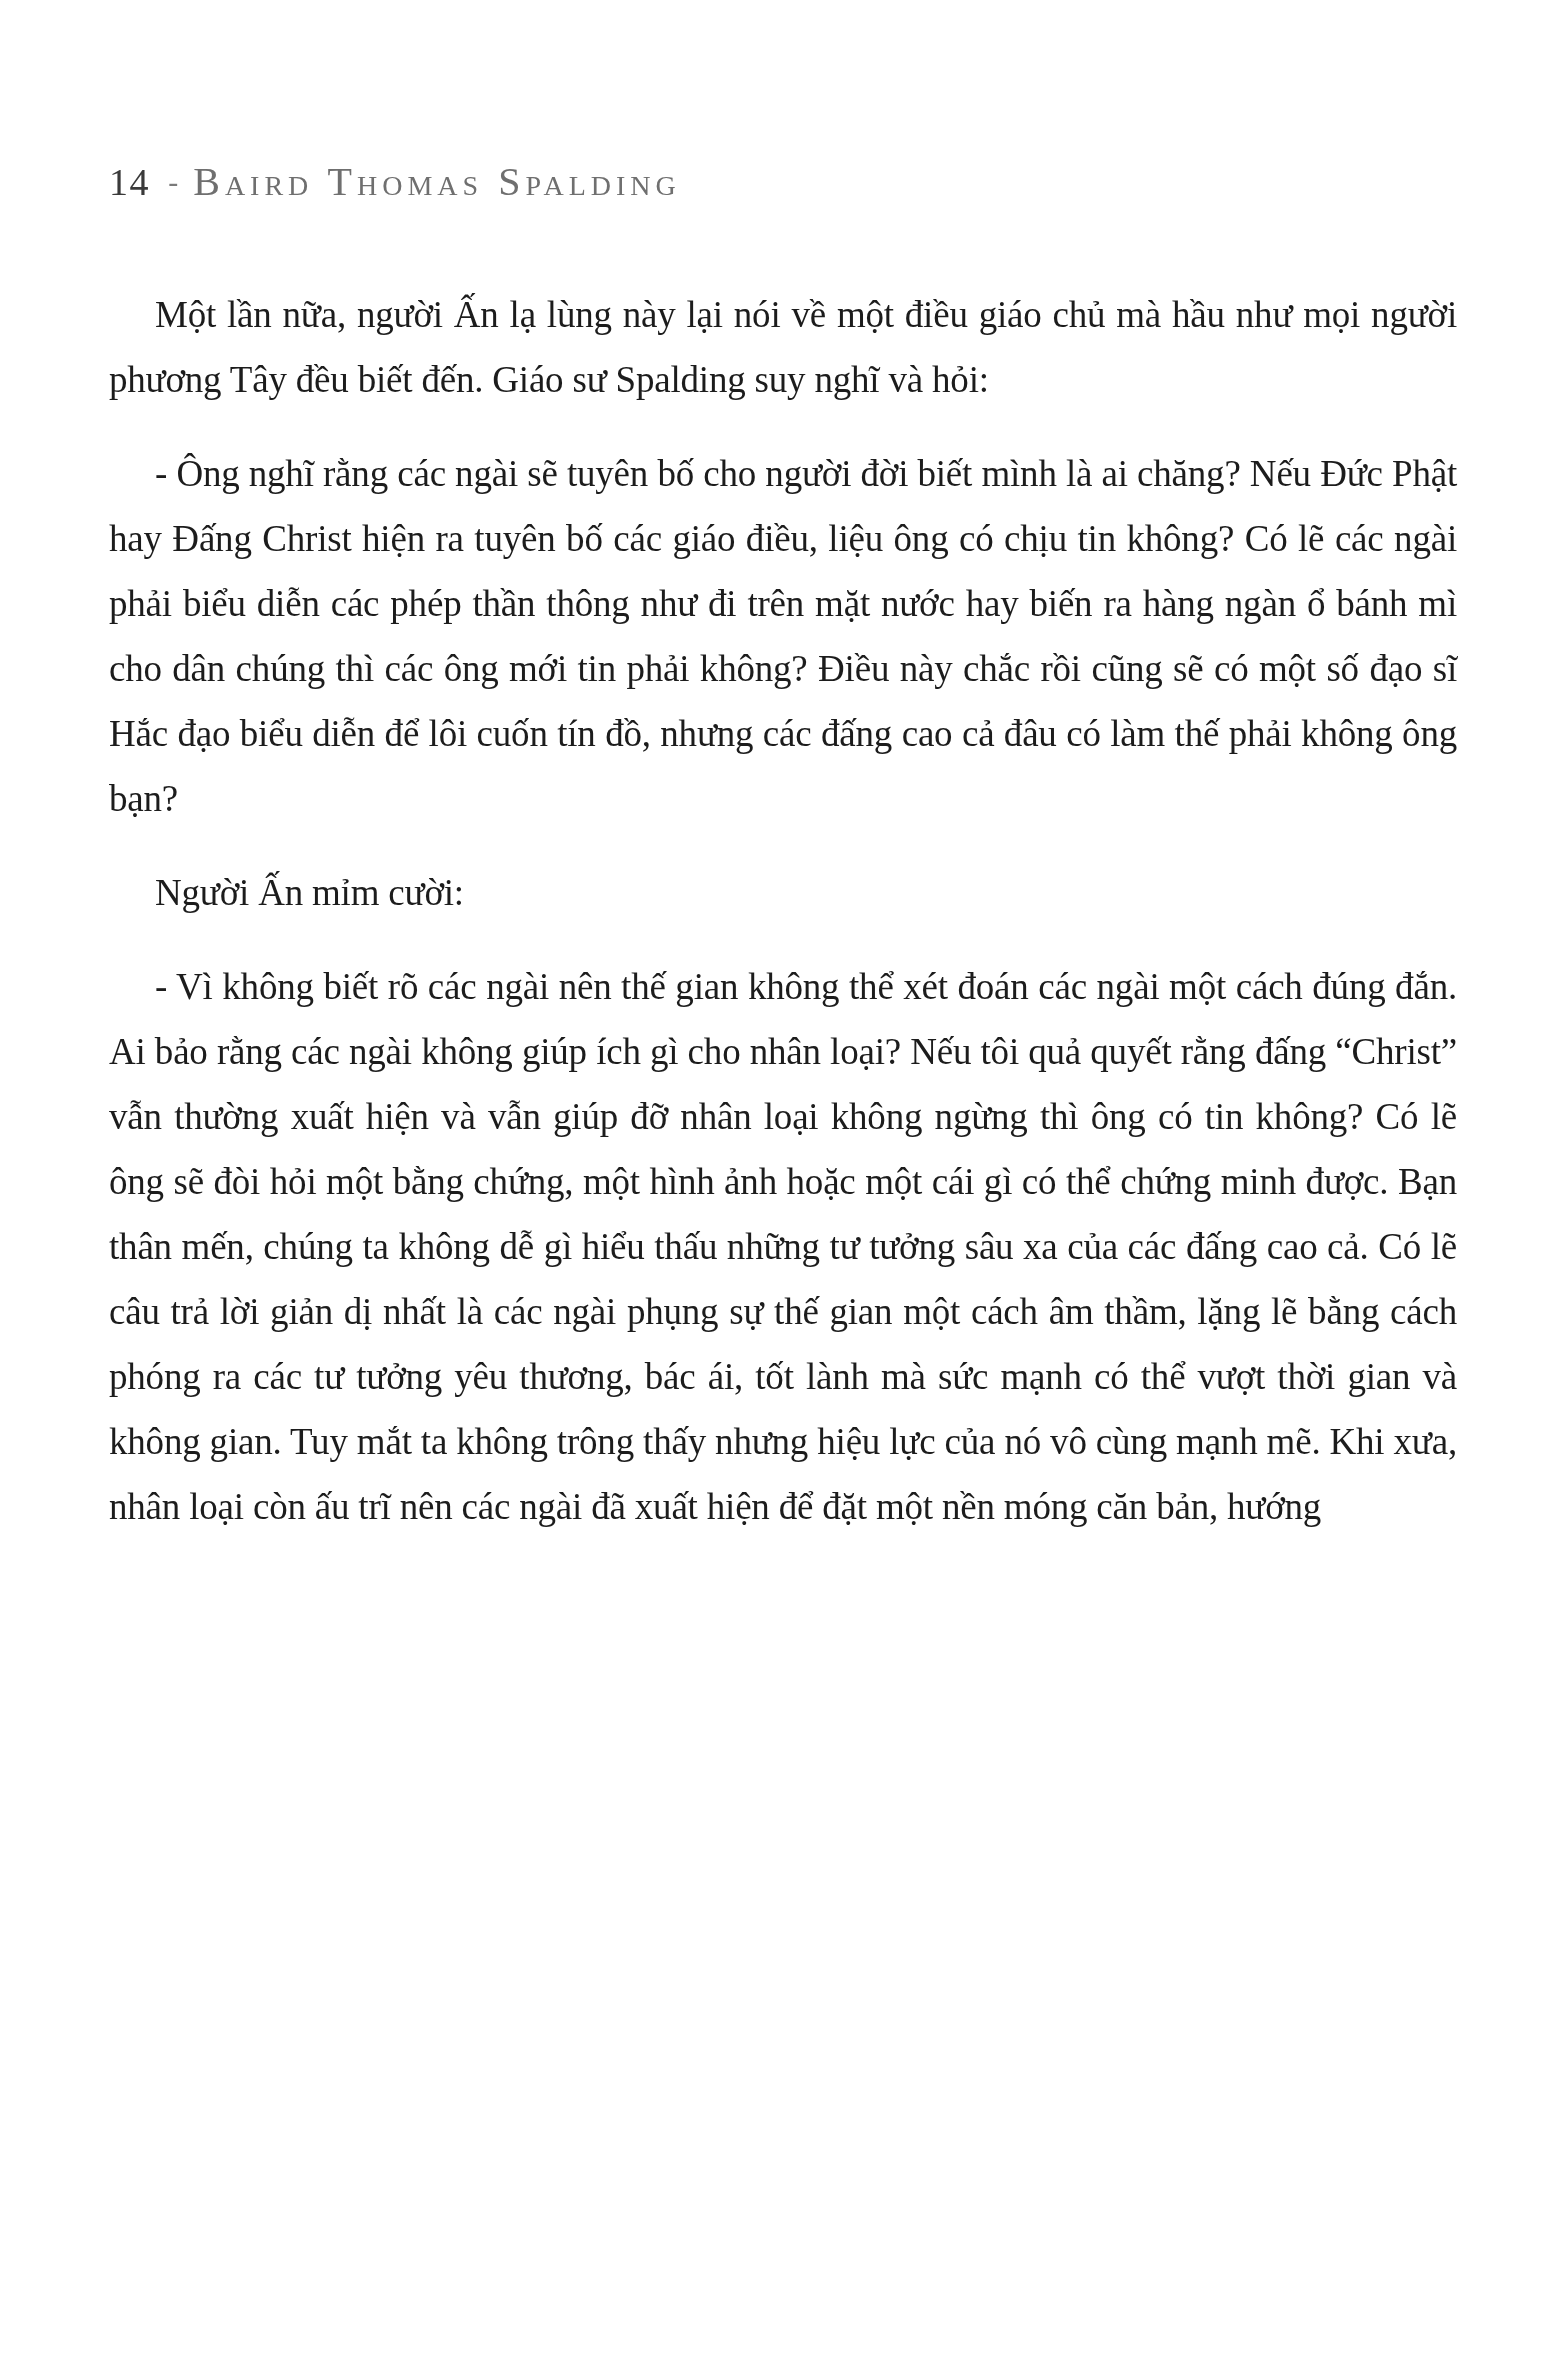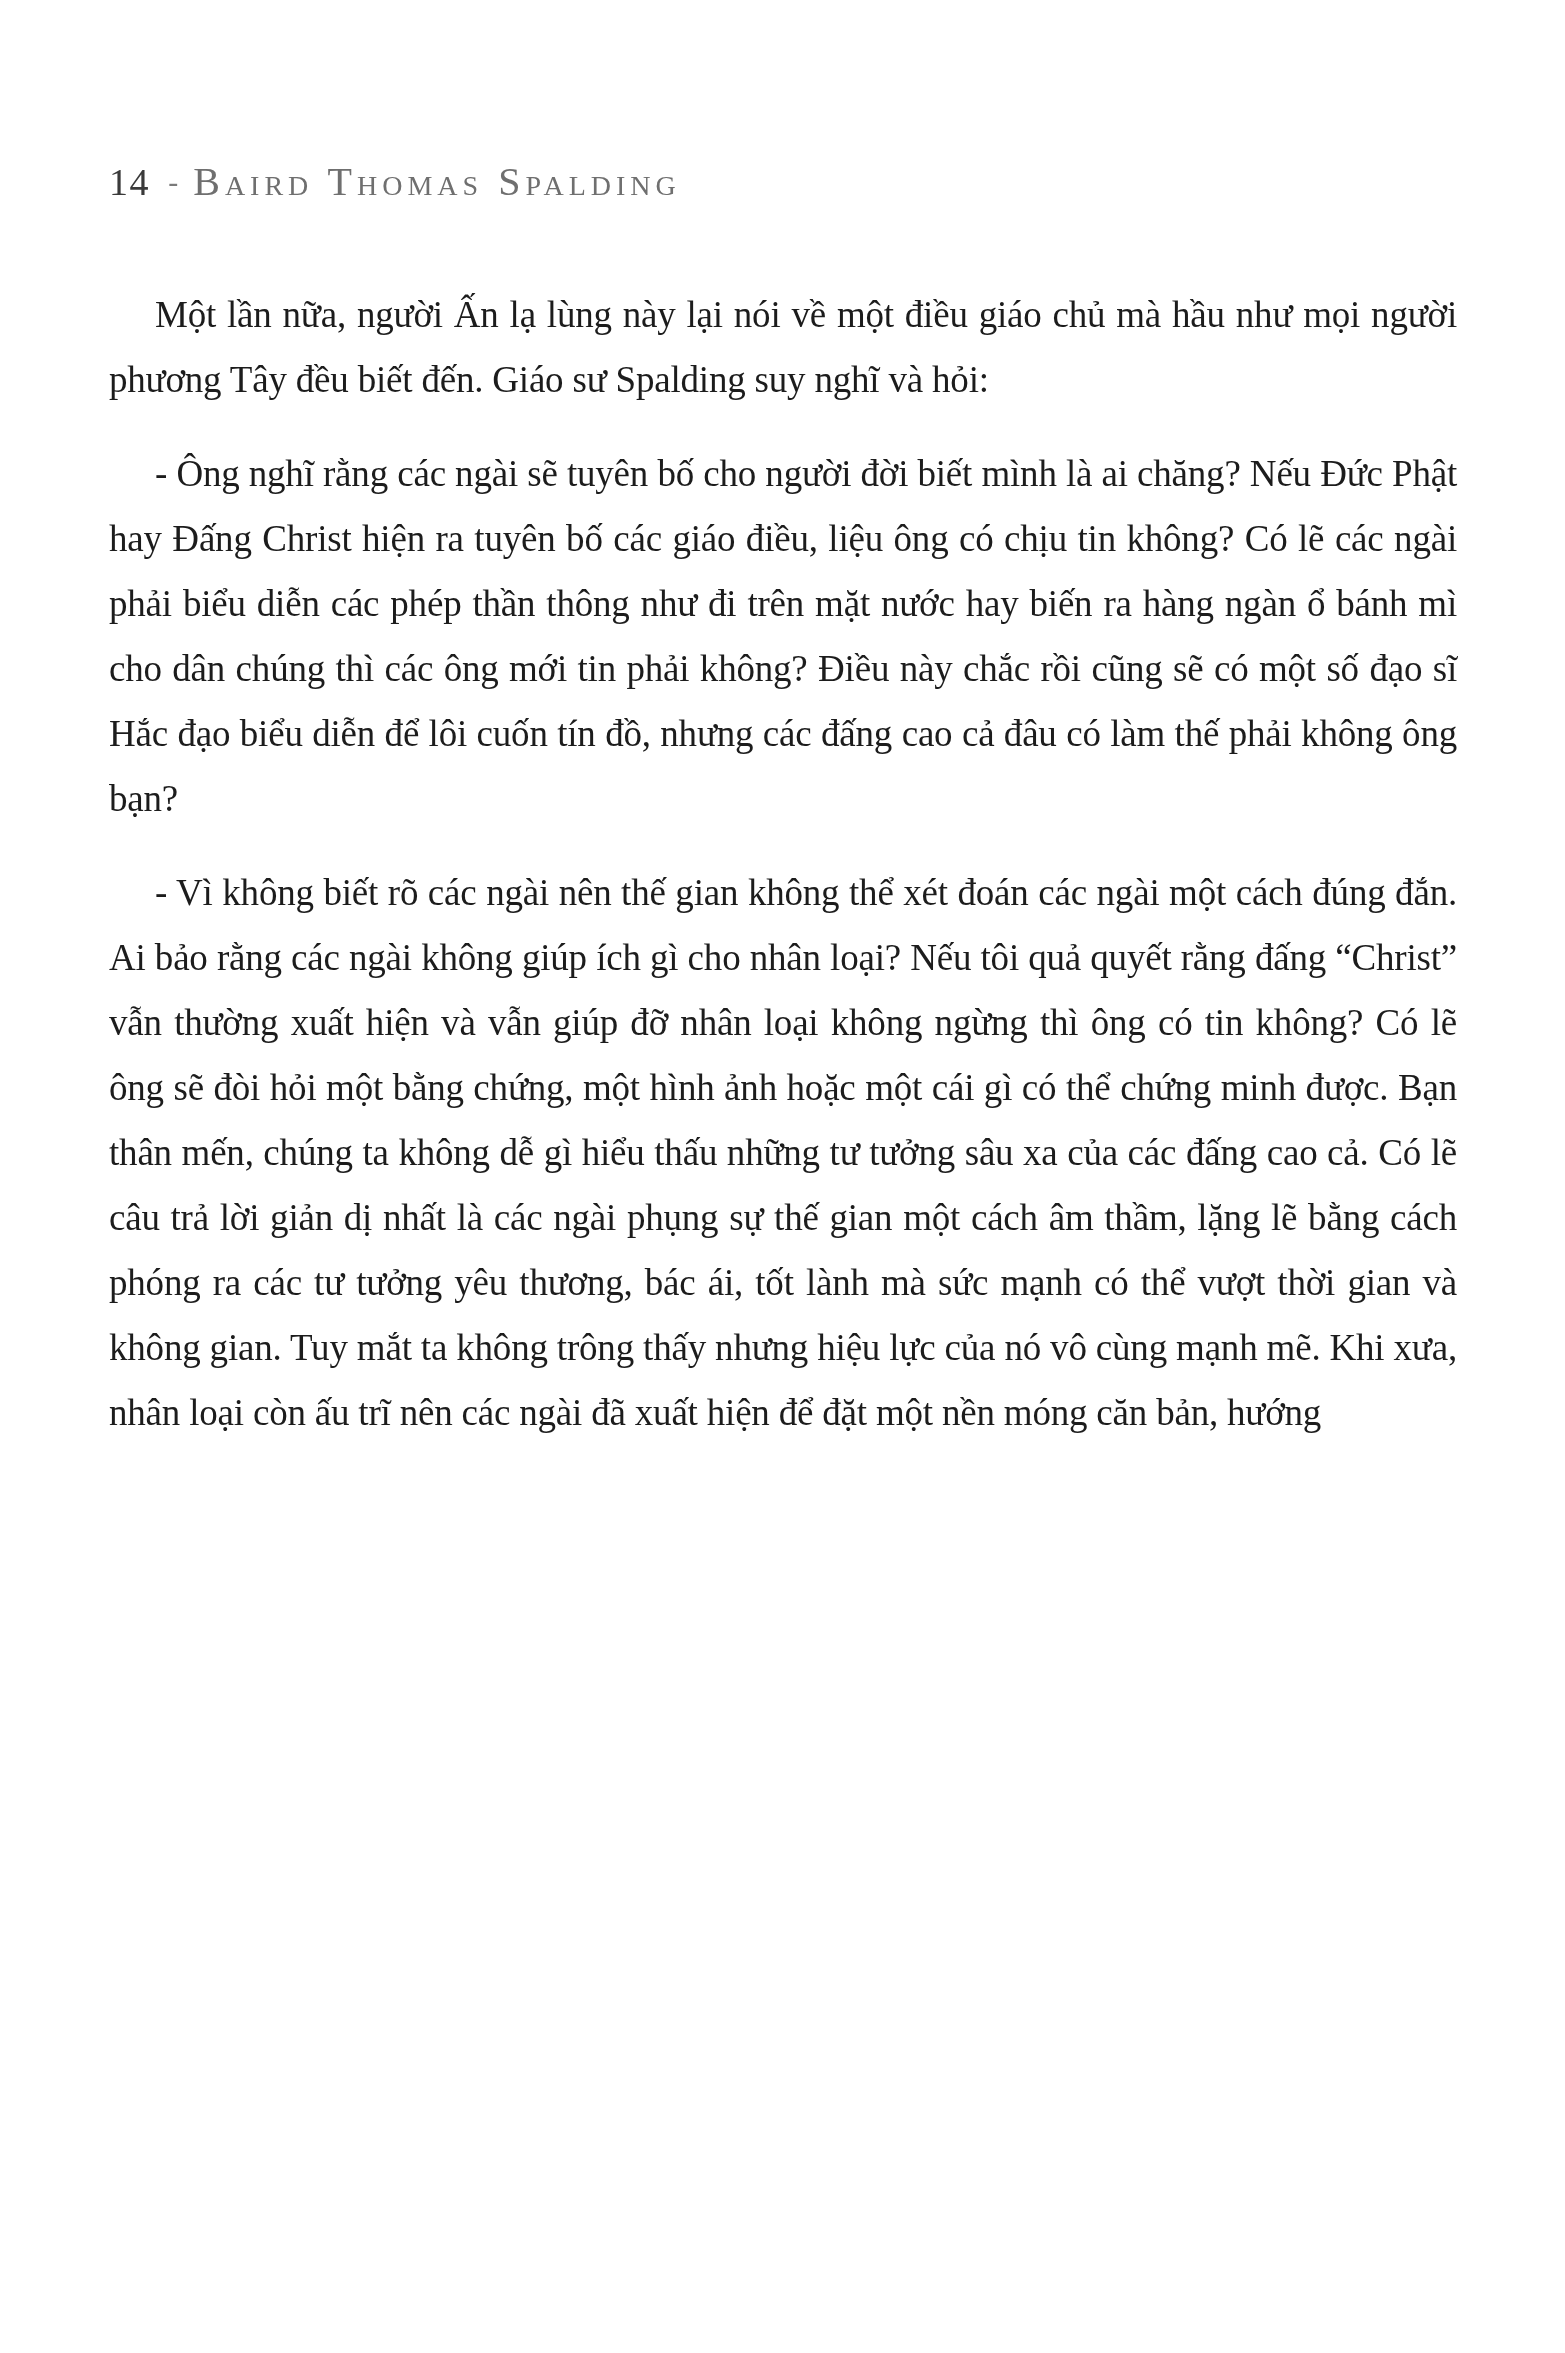--- a/index.html
+++ b/index.html
@@ -66,16 +66,17 @@
 <div class="page">
   <header class="running-header">
     <span class="page-num">14</span>
     <span class="sep">-</span>
     <span class="book-title">Baird Thomas Spalding</span>
   </header>
 
   <article class="body-text">
     <p>Một lần nữa, người Ấn lạ lùng này lại nói về một điều giáo chủ mà hầu như mọi người phương Tây đều biết đến. Giáo sư Spalding suy nghĩ và hỏi:</p>
     <p>- Ông nghĩ rằng các ngài sẽ tuyên bố cho người đời biết mình là ai chăng? Nếu Đức Phật hay Đấng Christ hiện ra tuyên bố các giáo điều, liệu ông có chịu tin không? Có lẽ các ngài phải biểu diễn các phép thần thông như đi trên mặt nước hay biến ra hàng ngàn ổ bánh mì cho dân chúng thì các ông mới tin phải không? Điều này chắc rồi cũng sẽ có một số đạo sĩ Hắc đạo biểu diễn để lôi cuốn tín đồ, nhưng các đấng cao cả đâu có làm thế phải không ông bạn?</p>
+    <p>Người Ấn mỉm cười:</p>
     <p>- Vì không biết rõ các ngài nên thế gian không thể xét đoán các ngài một cách đúng đắn. Ai bảo rằng các ngài không giúp ích gì cho nhân loại? Nếu tôi quả quyết rằng đấng “Christ” vẫn thường xuất hiện và vẫn giúp đỡ nhân loại không ngừng thì ông có tin không? Có lẽ ông sẽ đòi hỏi một bằng chứng, một hình ảnh hoặc một cái gì có thể chứng minh được. Bạn thân mến, chúng ta không dễ gì hiểu thấu những tư tưởng sâu xa của các đấng cao cả. Có lẽ câu trả lời giản dị nhất là các ngài phụng sự thế gian một cách âm thầm, lặng lẽ bằng cách phóng ra các tư tưởng yêu thương, bác ái, tốt lành mà sức mạnh có thể vượt thời gian và không gian. Tuy mắt ta không trông thấy nhưng hiệu lực của nó vô cùng mạnh mẽ. Khi xưa, nhân loại còn ấu trĩ nên các ngài đã xuất hiện để đặt một nền móng căn bản, hướng</p>
   </article>
 </div>
 
 
 </body></html>

